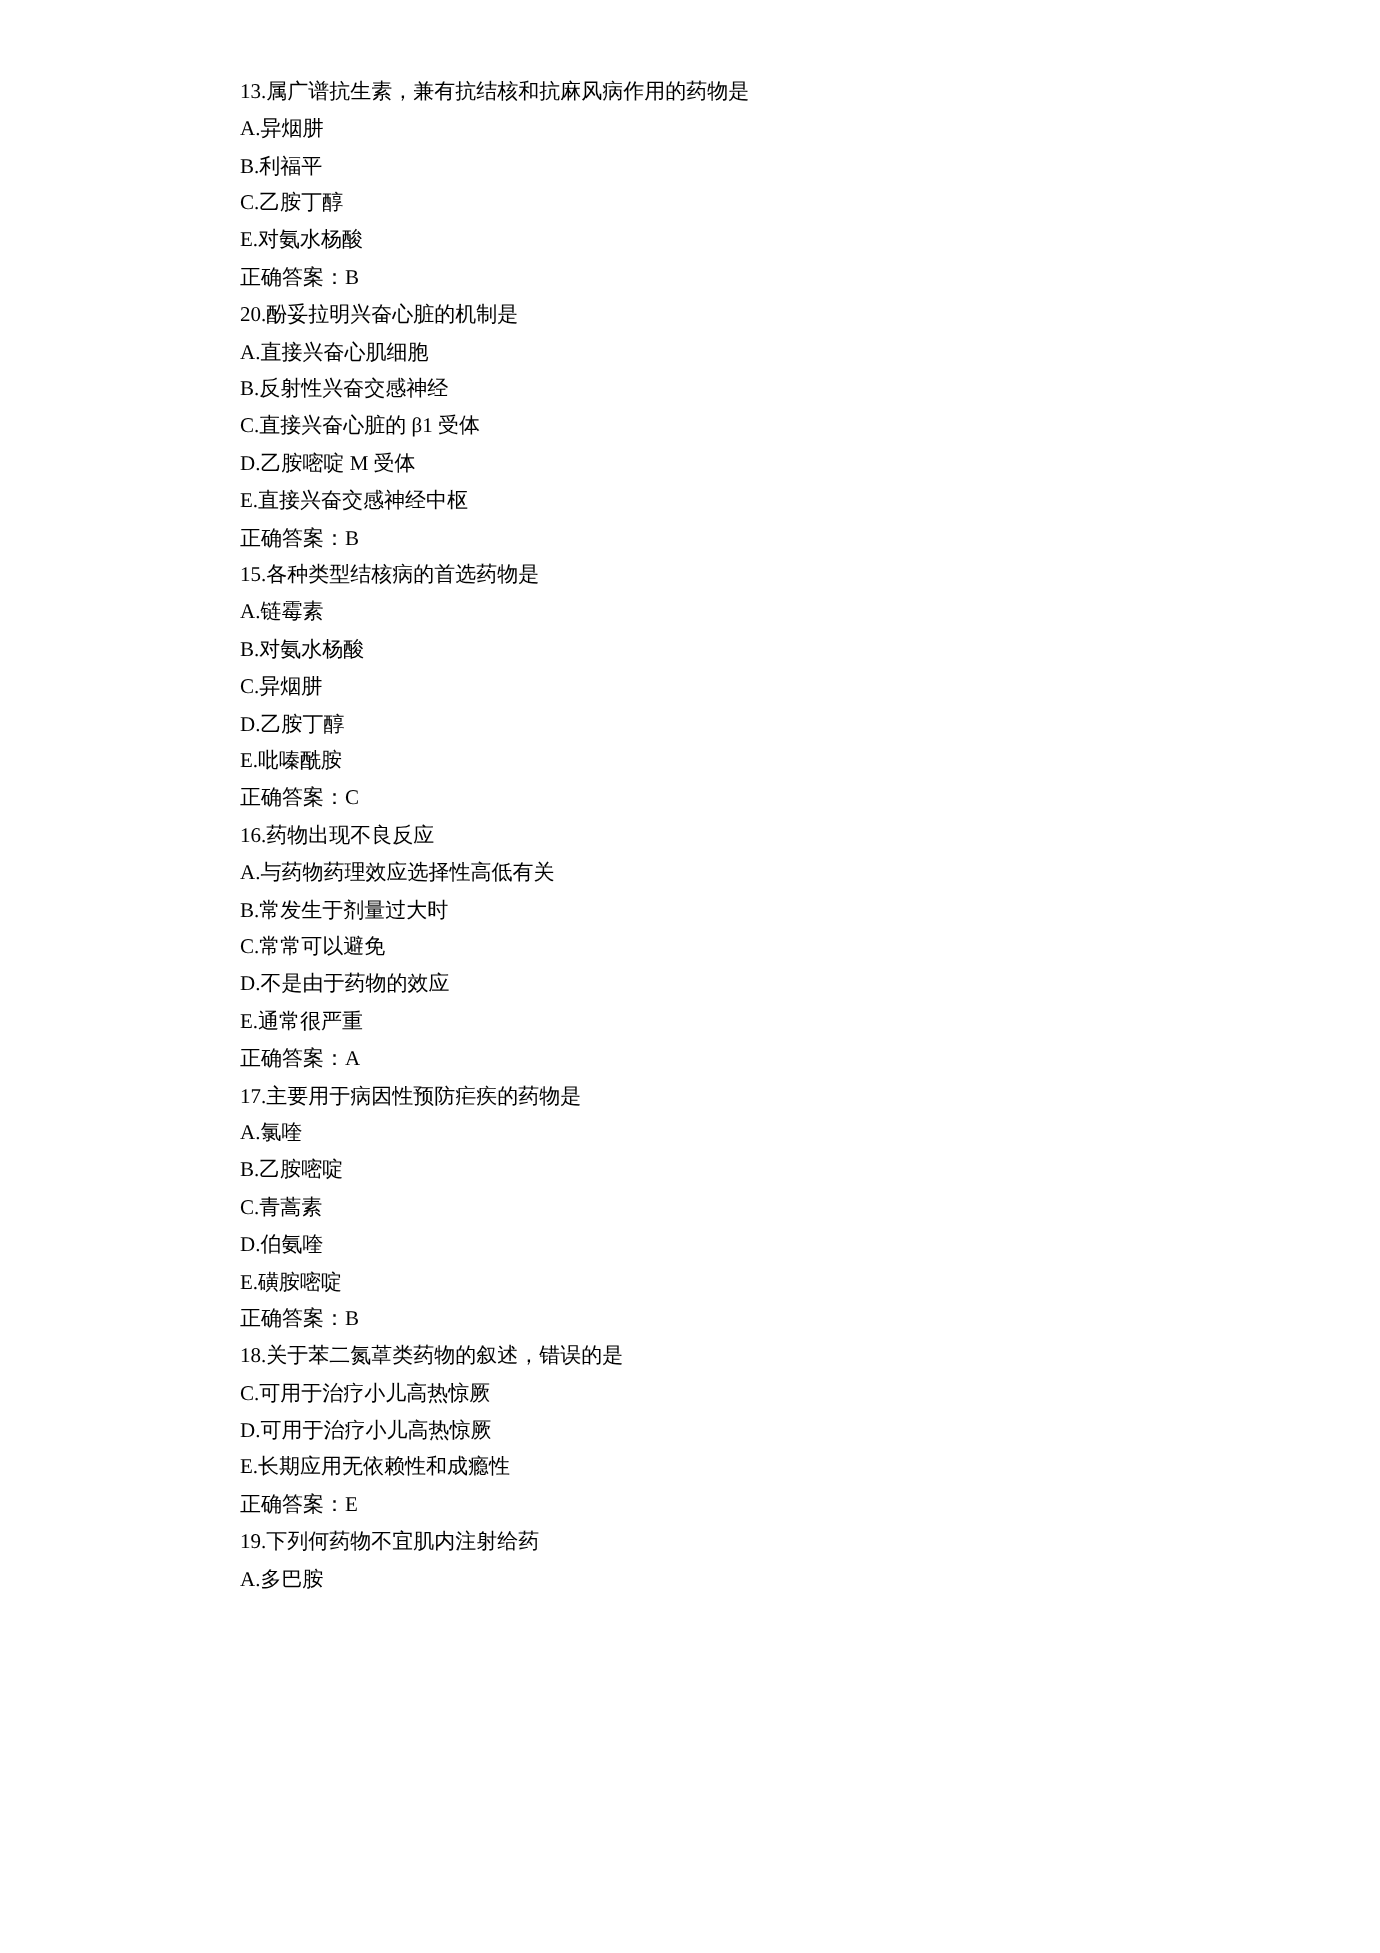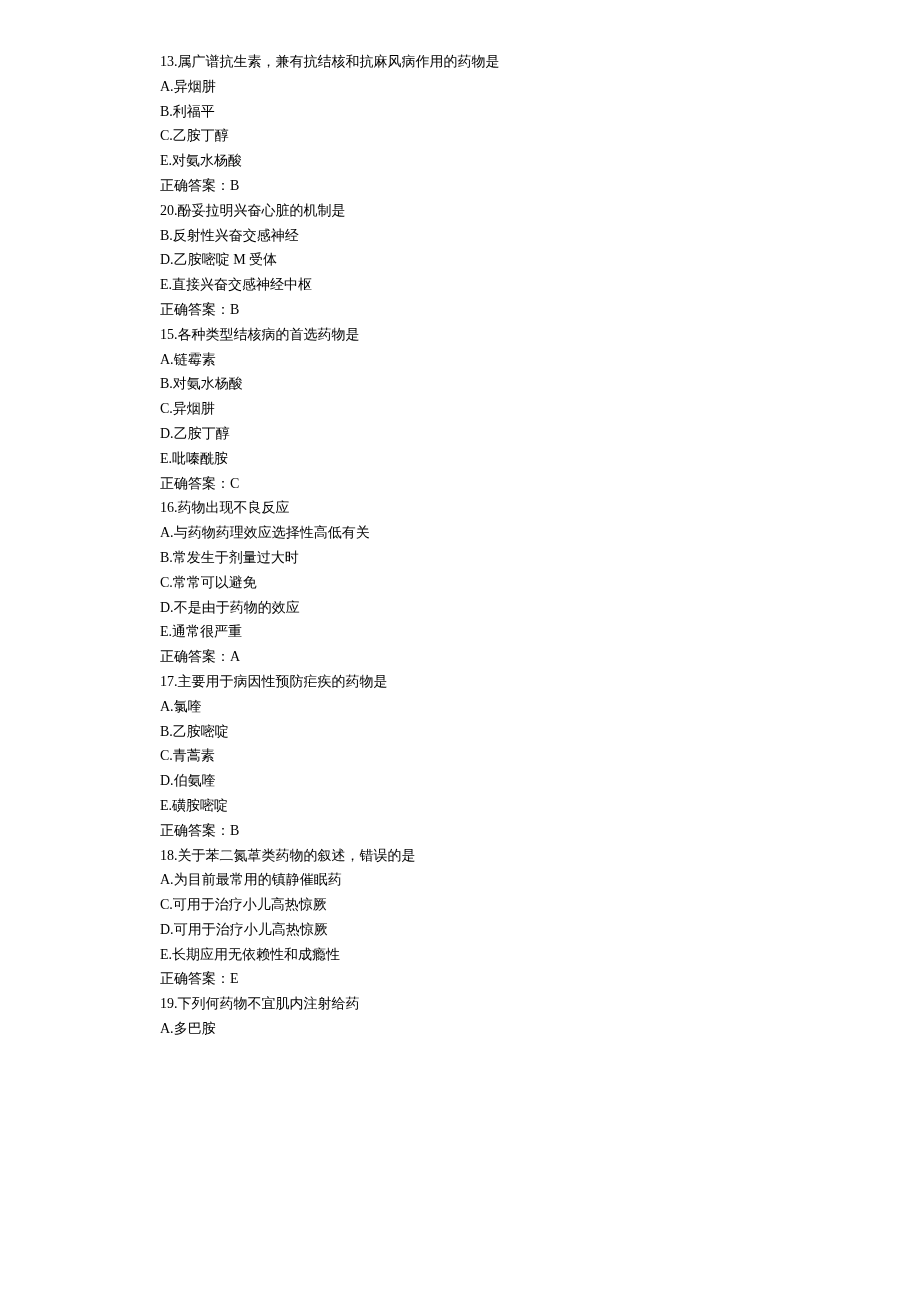--- a/index.html
+++ b/index.html
@@ -26,21 +26,23 @@
 <body>
 
 <div class="page" id="page-root">
     <div class="line"><span>13</span><span>.</span><span>属广谱抗生素，兼有抗结核和抗麻风病作用的药物是</span></div>
     <div class="line"><span>A.</span><span>异烟肼</span></div>
     <div class="line"><span>B.</span><span>利福平</span></div>
     <div class="line"><span>C.</span><span>乙胺丁醇</span></div>
     <div class="line"><span>E.</span><span>对氨水杨酸</span></div>
     <div class="line"><span>正确答案：</span><span>B</span></div>
     <div class="line"><span>20</span><span>.</span><span>酚妥拉明兴奋心脏的机制是</span></div>
+    <div class="line"><span>A.</span><span>直接兴奋心肌细胞</span></div>
     <div class="line"><span>B.</span><span>反射性兴奋交感神经</span></div>
+    <div class="line"><span>C.</span><span>直接兴奋心脏的 β1 受体</span></div>
     <div class="line"><span>D.</span><span>乙胺嘧啶 M 受体</span></div>
     <div class="line"><span>E.</span><span>直接兴奋交感神经中枢</span></div>
     <div class="line"><span>正确答案：</span><span>B</span></div>
     <div class="line"><span>15</span><span>.</span><span>各种类型结核病的首选药物是</span></div>
     <div class="line"><span>A.</span><span>链霉素</span></div>
     <div class="line"><span>B.</span><span>对氨水杨酸</span></div>
     <div class="line"><span>C.</span><span>异烟肼</span></div>
     <div class="line"><span>D.</span><span>乙胺丁醇</span></div>
     <div class="line"><span>E.</span><span>吡嗪酰胺</span></div>
     <div class="line"><span>正确答案：</span><span>C</span></div>
@@ -52,20 +54,19 @@
     <div class="line"><span>E.</span><span>通常很严重</span></div>
     <div class="line"><span>正确答案：</span><span>A</span></div>
     <div class="line"><span>17</span><span>.</span><span>主要用于病因性预防疟疾的药物是</span></div>
     <div class="line"><span>A.</span><span>氯喹</span></div>
     <div class="line"><span>B.</span><span>乙胺嘧啶</span></div>
     <div class="line"><span>C.</span><span>青蒿素</span></div>
     <div class="line"><span>D.</span><span>伯氨喹</span></div>
     <div class="line"><span>E.</span><span>磺胺嘧啶</span></div>
     <div class="line"><span>正确答案：</span><span>B</span></div>
     <div class="line"><span>18</span><span>.</span><span>关于苯二氮䓬类药物的叙述，错误的是</span></div>
-    <div class="line"><span>A.</span><span>为目前最常用的镇静催眠药</span></div>
     <div class="line"><span>C.</span><span>可用于治疗小儿高热惊厥</span></div>
     <div class="line"><span>D.</span><span>可用于治疗小儿高热惊厥</span></div>
     <div class="line"><span>E.</span><span>长期应用无依赖性和成瘾性</span></div>
     <div class="line"><span>正确答案：</span><span>E</span></div>
     <div class="line"><span>19</span><span>.</span><span>下列何药物不宜肌内注射给药</span></div>
     <div class="line"><span>A.</span><span>多巴胺</span></div>
   </div>
 
 </body></html>

